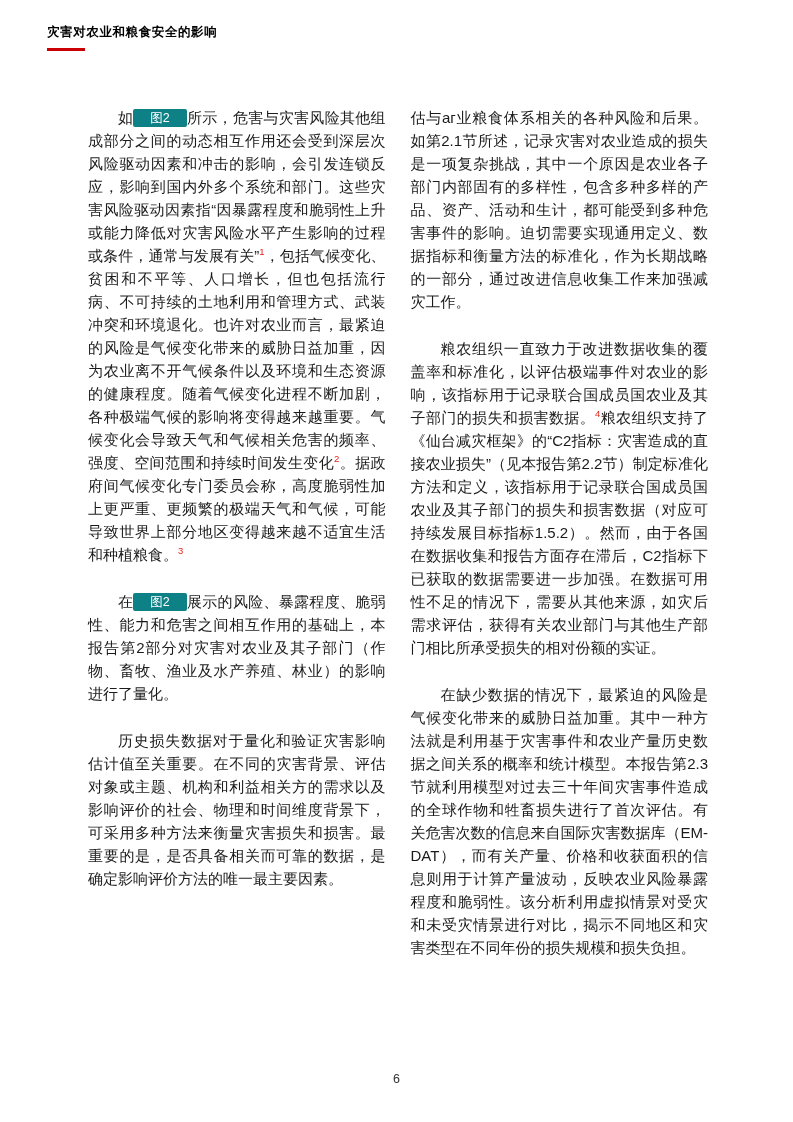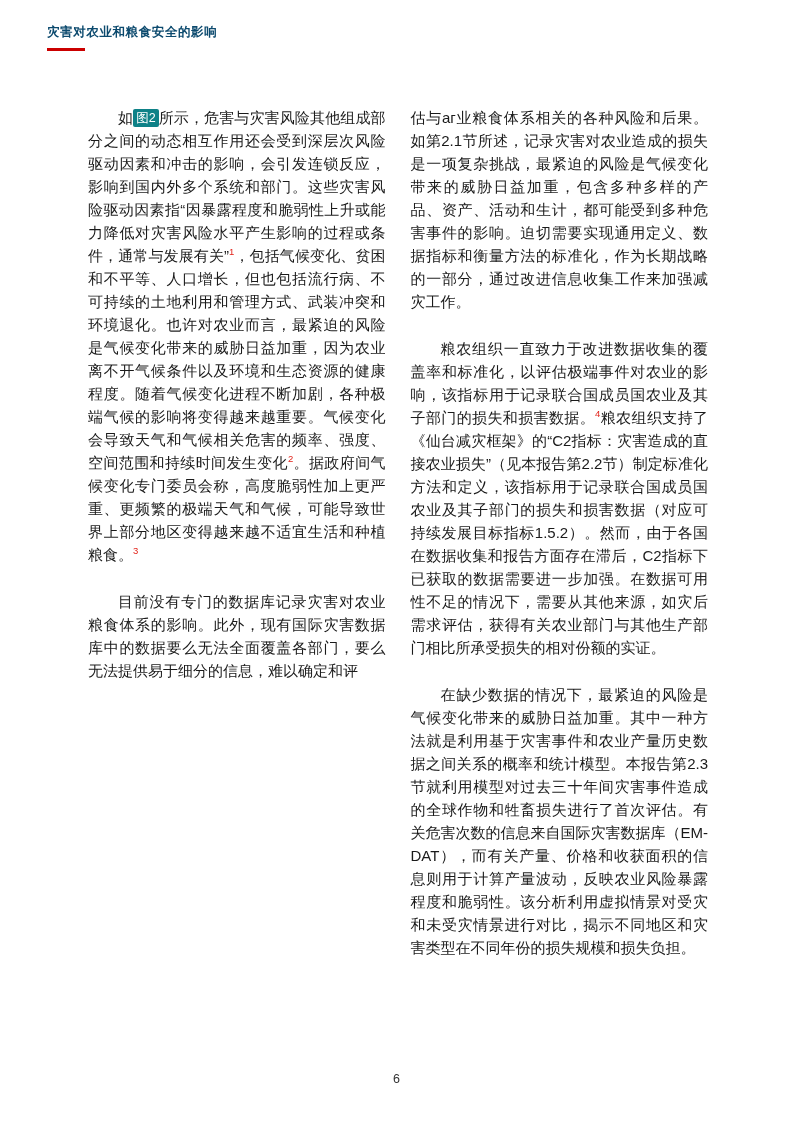--- a/index.html
+++ b/index.html
@@ -19,21 +19,21 @@
   }
   .running-head {
     position: absolute;
     left: 47px;
     top: 24px;
   }
   .running-head .title {
     font-size: 12.5px;
     font-weight: bold;
     letter-spacing: 0.6px;
-    color: #0c4a6e;
+    color: #000000;
     white-space: nowrap;
   }
   .running-head .rule {
     width: 38px;
     height: 3px;
     margin-top: 7px;
     background: var(--accent-red, #cb0000);
   }
   .columns {
     position: absolute;
@@ -64,21 +64,21 @@
   .run-bold {
     font-weight: normal;
   }
   .figref {
     display: inline-block;
     text-indent: 0;
     background: var(--figref-teal, #0e8187);
     color: #ffffff;
     font-size: 12.5px;
     line-height: 16px;
-    padding: 1px 3px;
+    padding: 1px 17px;
     border-radius: 2px;
     vertical-align: 1px;
     cursor: pointer;
   }
   .sup {
     color: var(--sup-red, #e2231a);
     font-size: 9.5px;
     vertical-align: super;
     line-height: 0;
     cursor: pointer;
@@ -99,24 +99,25 @@
 <div class="page">
 
   <div class="running-head">
     <div class="title">灾害对农业和粮食安全的影响</div>
     <div class="rule"></div>
   </div>
 
   <div class="columns">
     <div class="column" id="col-left">
         <p class="para"><span>如</span><span class="figref">图2</span><span>所示，危害与灾害风险其他组成部分之间的动态相互作用还会受到深层次风险驱动因素和冲击的影响，会引发连锁反应，影响到国内外多个系统和部门。这些灾害风险驱动因素指“因暴露程度和脆弱性上升或能力降低对灾害风险水平产生影响的过程或条件，通常与发展有关”</span><span class="sup">1</span><span>，包括气候变化、贫困和不平等、人口增长，但也包括流行病、不可持续的土地利用和管理方式、武装冲突和环境退化。也许对农业而言，最紧迫的风险是气候变化带来的威胁日益加重，因为农业离不开气候条件以及环境和生态资源的健康程度。随着气候变化进程不断加剧，各种极端气候的影响将变得越来越重要。气候变化会导致天气和气候相关危害的频率、强度、空间范围和持续时间发生变化</span><span class="sup">2</span><span>。据政府间气候变化专门委员会称，高度脆弱性加上更严重、更频繁的极端天气和气候，可能导致世界上部分地区变得越来越不适宜生活和种植粮食。</span><span class="sup">3</span></p>
-        <p class="para"><span>目前没有专门的数据库记录灾害对农业粮食体系的影响。此外，现有国际灾害数据库中的数据要么无法全面覆盖各部门，要么无法提供易于细分的信息，难以确定和评</span></p>
+        <p class="para"><span>在</span><span class="figref">图2</span><span>展示的风险、暴露程度、脆弱性、能力和危害之间相互作用的基础上，</span><span class="run-bold">本报告第2部分</span><span>对灾害对农业及其子部门（作物、畜牧、渔业及水产养殖、林业）的影响进行了量化。</span></p>
+        <p class="para"><span>历史损失数据对于量化和验证灾害影响估计值至关重要。在不同的灾害背景、评估对象或主题、机构和利益相关方的需求以及影响评价的社会、物理和时间维度背景下，可采用多种方法来衡量灾害损失和损害。最重要的是，是否具备相关而可靠的数据，是确定影响评价方法的唯一最主要因素。</span></p>
       </div>
     <div class="column" id="col-right">
-        <p class="para no-indent"><span>估与аг业粮食体系相关的各种风险和后果。如</span><span class="run-bold">第2.1节</span><span>所述，记录灾害对农业造成的损失是一项复杂挑战，最紧迫的风险是气候变化带来的威胁日益加重，包含多种多样的产品、资产、活动和生计，都可能受到多种危害事件的影响。迫切需要实现通用定义、数据指标和衡量方法的标准化，作为长期战略的一部分，通过改进信息收集工作来加强减灾工作。</span></p>
+        <p class="para no-indent"><span>估与аг业粮食体系相关的各种风险和后果。如</span><span class="run-bold">第2.1节</span><span>所述，记录灾害对农业造成的损失是一项复杂挑战，其中一个原因是农业各子部门内部固有的多样性，包含多种多样的产品、资产、活动和生计，都可能受到多种危害事件的影响。迫切需要实现通用定义、数据指标和衡量方法的标准化，作为长期战略的一部分，通过改进信息收集工作来加强减灾工作。</span></p>
         <p class="para"><span>粮农组织一直致力于改进数据收集的覆盖率和标准化，以评估极端事件对农业的影响，该指标用于记录联合国成员国农业及其子部门的损失和损害数据。</span><span class="sup">4</span><span>粮农组织支持了《仙台减灾框架》的“C2指标：灾害造成的直接农业损失”（见本报告</span><span class="run-bold">第2.2节</span><span>）制定标准化方法和定义，该指标用于记录联合国成员国农业及其子部门的损失和损害数据（对应可持续发展目标指标1.5.2）。然而，由于各国在数据收集和报告方面存在滞后，C2指标下已获取的数据需要进一步加强。在数据可用性不足的情况下，需要从其他来源，如灾后需求评估，获得有关农业部门与其他生产部门相比所承受损失的相对份额的实证。</span></p>
         <p class="para"><span>在缺少数据的情况下，最紧迫的风险是气候变化带来的威胁日益加重。其中一种方法就是利用基于灾害事件和农业产量历史数据之间关系的概率和统计模型。</span><span class="run-bold">本报告第2.3节</span><span>就利用模型对过去三十年间灾害事件造成的全球作物和牲畜损失进行了首次评估。有关危害次数的信息来自国际灾害数据库（EM-DAT），而有关产量、价格和收获面积的信息则用于计算产量波动，反映农业风险暴露程度和脆弱性。该分析利用虚拟情景对受灾和未受灾情景进行对比，揭示不同地区和灾害类型在不同年份的损失规模和损失负担。</span></p>
       </div>
   </div>
 
   <div class="page-number">6</div>
 
 </div>
 
 </body></html>

